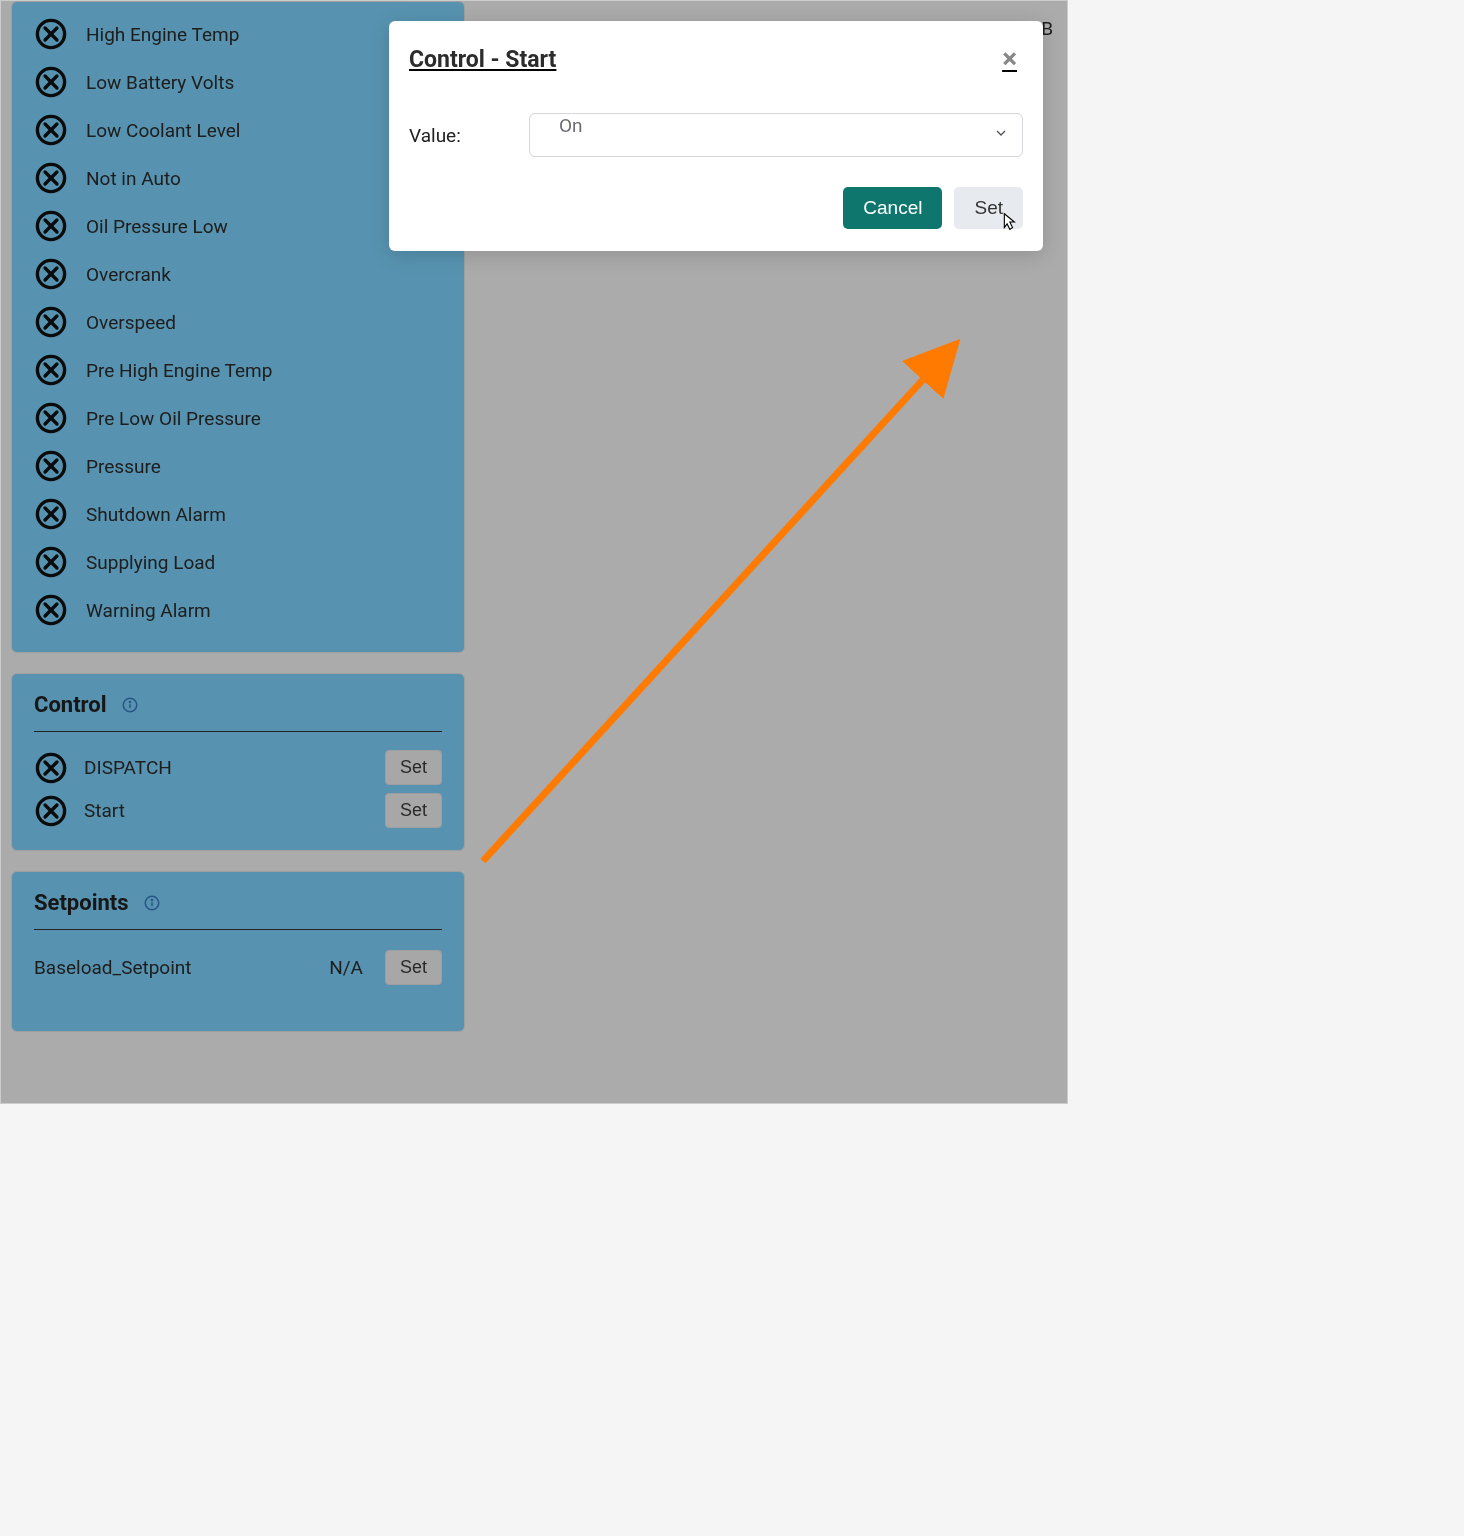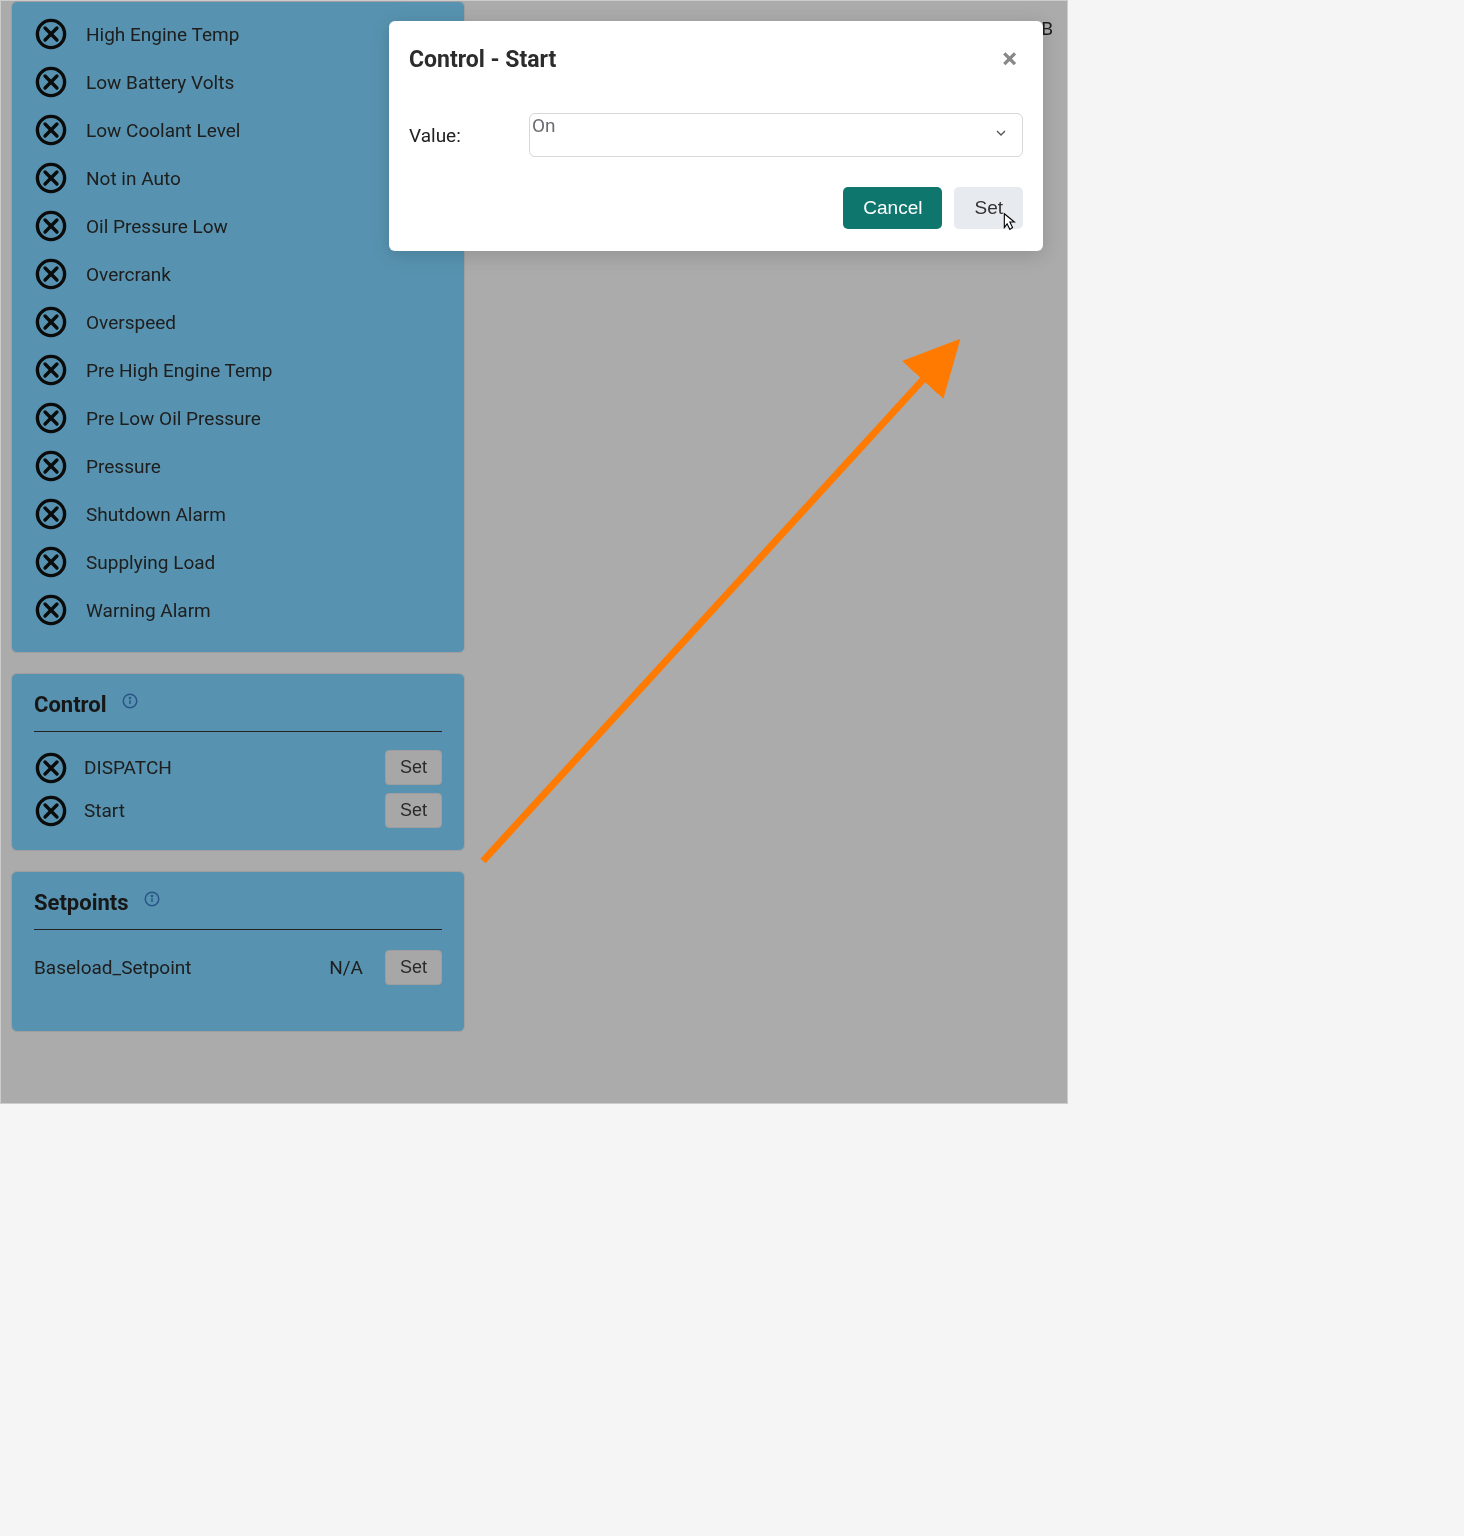--- a/index.html
+++ b/index.html
@@ -52,21 +52,21 @@
   }
   .x-circle {
     width: 34px;
     height: 34px;
     flex: 0 0 34px;
   }
   .x-circle svg { width: 34px; height: 34px; display:block; }
   .alarm-label { font-size: 19px; color: #2c2c2c; }
   .section-title-row {
     display: flex;
-    align-items: flex-start;
+    align-items: center;
     gap: 14px;
     padding-bottom: 14px;
     border-bottom: 1px solid #333;
     margin-bottom: 14px;
   }
   .section-title {
     font-size: 22px;
     font-weight: 700;
     color: #222;
   }
@@ -116,20 +116,21 @@
     border-radius: 6px;
     box-shadow: 0 4px 20px rgba(0,0,0,0.15);
     z-index: 20;
     padding: 0;
   }
   .modal-header {
     display: flex;
     align-items: center;
     justify-content: space-between;
     padding: 24px 26px 10px 20px;
+    text-decoration: underline;
   }
   .modal-title {
     font-size: 23px;
     font-weight: 700;
     color: #2c2c2c;
   }
   .close-x {
     font-size: 28px;
     color: #888;
     cursor: pointer;
@@ -149,21 +150,21 @@
   }
   .select-wrap {
     flex: 1;
     position: relative;
   }
   .select {
     width: 100%;
     height: 44px;
     border: 1px solid #d6d6db;
     border-radius: 6px;
-    padding: 0 2px;
+    padding: 0 29px;
     font-size: 19px;
     color: #6c6c72;
     background: #fff;
     appearance: none;
     -webkit-appearance: none;
     cursor: pointer;
   }
   .select-chevron {
     position: absolute;
     right: 14px;

